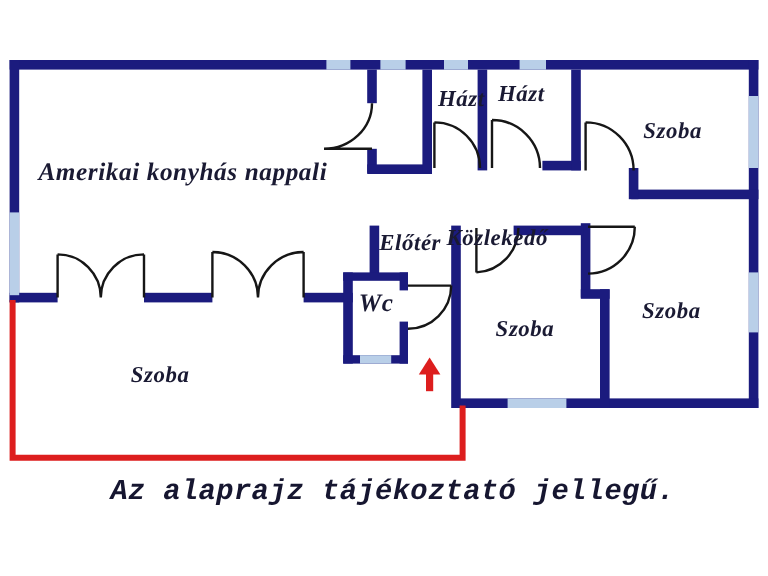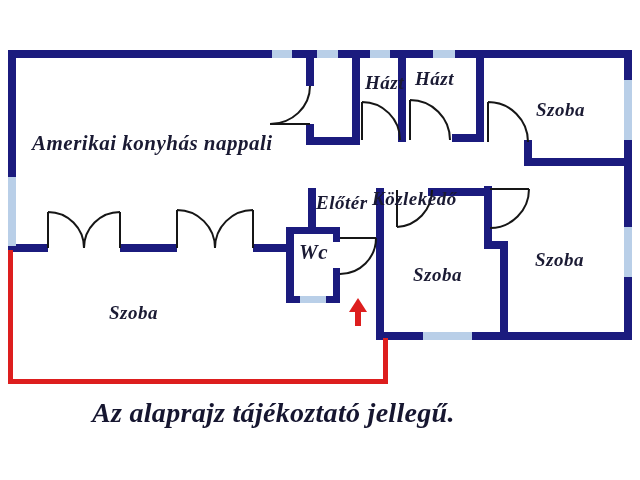--- a/index.html
+++ b/index.html
@@ -21,21 +21,21 @@
   .label-hazt{left:365px;top:72px;}
   .label-furdo{left:415px;top:68px;}
   .label-szoba-tr{left:536px;top:99px;}
   .label-kozlekedo{left:372px;top:152px;margin-top:36px;}
   .label-eloter{left:316px;top:192px;font-family:Liberation Serif, serif;}
   .label-wc{left:299px;top:240px;font-size:21px;}
   .label-szoba-bm{left:413px;top:264px;}
   .label-szoba-br{left:535px;top:249px;}
   .label-terasz{left:109px;top:302px;}
   .label-caption{
-    left:92px;top:397px;font-size:28px;color:#161630;letter-spacing:0.3px;
+    left:92px;top:397px;font-size:24px;color:#161630;letter-spacing:0.3px;font-family:Liberation Mono, monospace;
   }
 </style>
 </head>
 <body>
 
 <div class="stage">
 
   <svg class="plan-svg" width="640" height="480" viewBox="0 0 640 480">
 
     <g fill="#1b1b7e">

